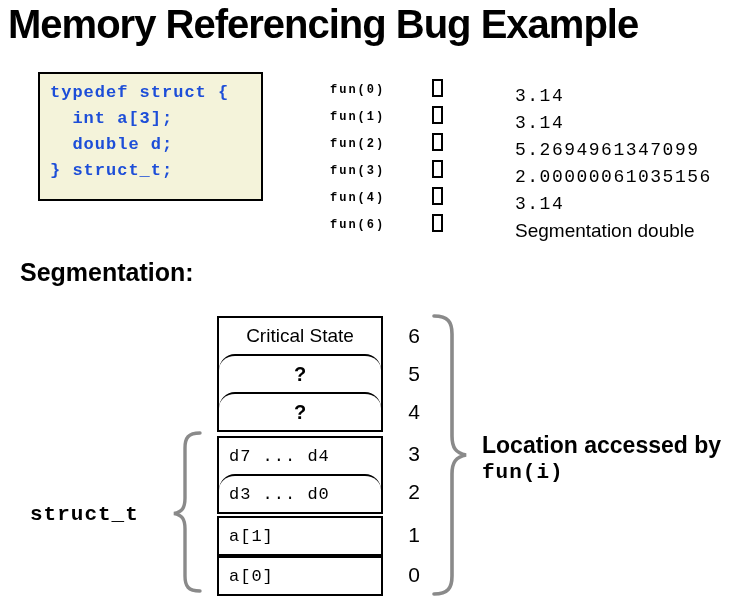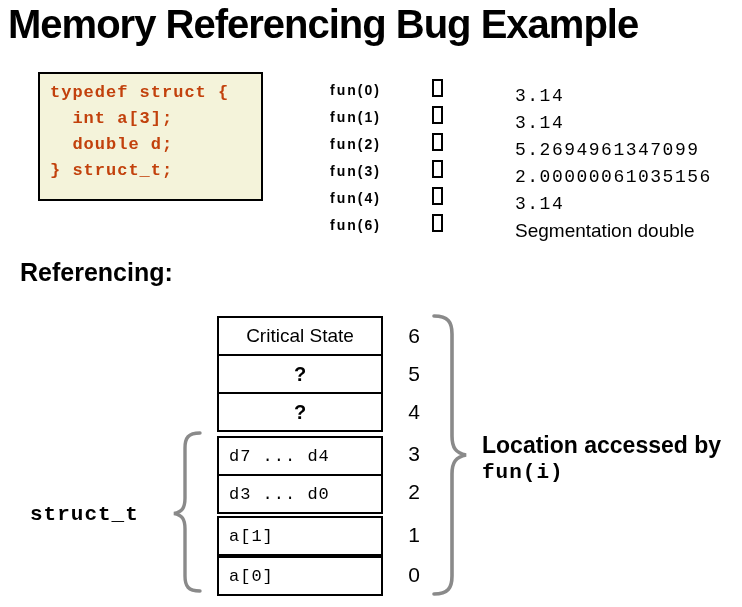--- a/index.html
+++ b/index.html
@@ -7,39 +7,39 @@
        font-family:"Liberation Sans",sans-serif;color:#000;}
   .abs{position:absolute;}
 
   
   #title{left:8px;top:2px;font-size:40px;font-weight:bold;letter-spacing:-1px;white-space:nowrap;}
 
   
   #code-box{left:38px;top:72px;width:225px;height:129px;background:#f4f3da;
             border:2px solid #000;box-sizing:border-box;padding:6px 0 0 10px;}
   #code-box .code-line{font-family:"Liberation Mono",monospace;font-weight:bold;
-            font-size:17px;line-height:26px;letter-spacing:1px;white-space:pre;color:#c2410c;}
+            font-size:17px;line-height:26px;letter-spacing:1px;white-space:pre;color:#1d4ed8;}
 
   
   #fun-results{left:330px;top:76px;width:400px;}
   .fun-row{display:flex;align-items:center;height:27px;}
-  .fun-call{width:102px;font-family:Liberation Sans, sans-serif;font-weight:bold;
-            font-size:14px;letter-spacing:2px;white-space:nowrap;}
+  .fun-call{width:102px;font-family:Liberation Mono, monospace;font-weight:bold;
+            font-size:12px;letter-spacing:2px;white-space:nowrap;}
   .fun-arrow-cell{width:83px;}
   .tofu{display:inline-block;width:11px;height:18px;border:2px solid #000;box-sizing:border-box;}
   .fun-result{font-family:"Liberation Mono",monospace;font-weight:normal;font-size:18px;
             letter-spacing:1.5px;white-space:nowrap;margin-top:12px;}
   .fun-result.sans{font-family:"Liberation Sans",sans-serif;font-size:19px;letter-spacing:0;}
 
   
   #explanation-heading{left:20px;top:258px;font-size:25px;font-weight:bold;}
 
   
   .mem-group{left:217px;width:166px;border:2px solid #000;box-sizing:border-box;background:#fff;}
-  .mem-row{height:36px;display:flex;align-items:center;}
+  .mem-row{height:36px;display:flex;align-items:center;border-radius:16px;}
   .mem-row + .mem-row{border-top:2px solid #000;}
   .mem-row .cell-center{width:100%;text-align:center;font-size:19px;}
   .mem-row .cell-bold{font-weight:bold;font-size:20px;}
   .mem-row .cell-mono{font-family:"Liberation Mono",monospace;font-size:17px;
                       letter-spacing:1px;padding-left:10px;white-space:pre;}
 
   
   .addr{left:398px;width:32px;text-align:center;font-size:21px;height:26px;line-height:26px;}
 
   
@@ -90,21 +90,21 @@
     <span class="fun-arrow-cell"><span class="tofu"></span></span>
     <span class="fun-result">3.14</span>
   </div>
   <div class="fun-row">
     <span class="fun-call">fun(6)</span>
     <span class="fun-arrow-cell"><span class="tofu"></span></span>
     <span class="fun-result sans">Segmentation double</span>
   </div>
 </div>
 
-<div class="abs" id="explanation-heading">Referencing:</div>
+<div class="abs" id="explanation-heading">Segmentation:</div>
 
 <div class="abs mem-group" style="top:316px;">
   <div class="mem-row">
     <span class="cell-center">Critical State</span>
   </div>
   <div class="mem-row">
     <span class="cell-center cell-bold">?</span>
   </div>
   <div class="mem-row">
     <span class="cell-center cell-bold">?</span>

